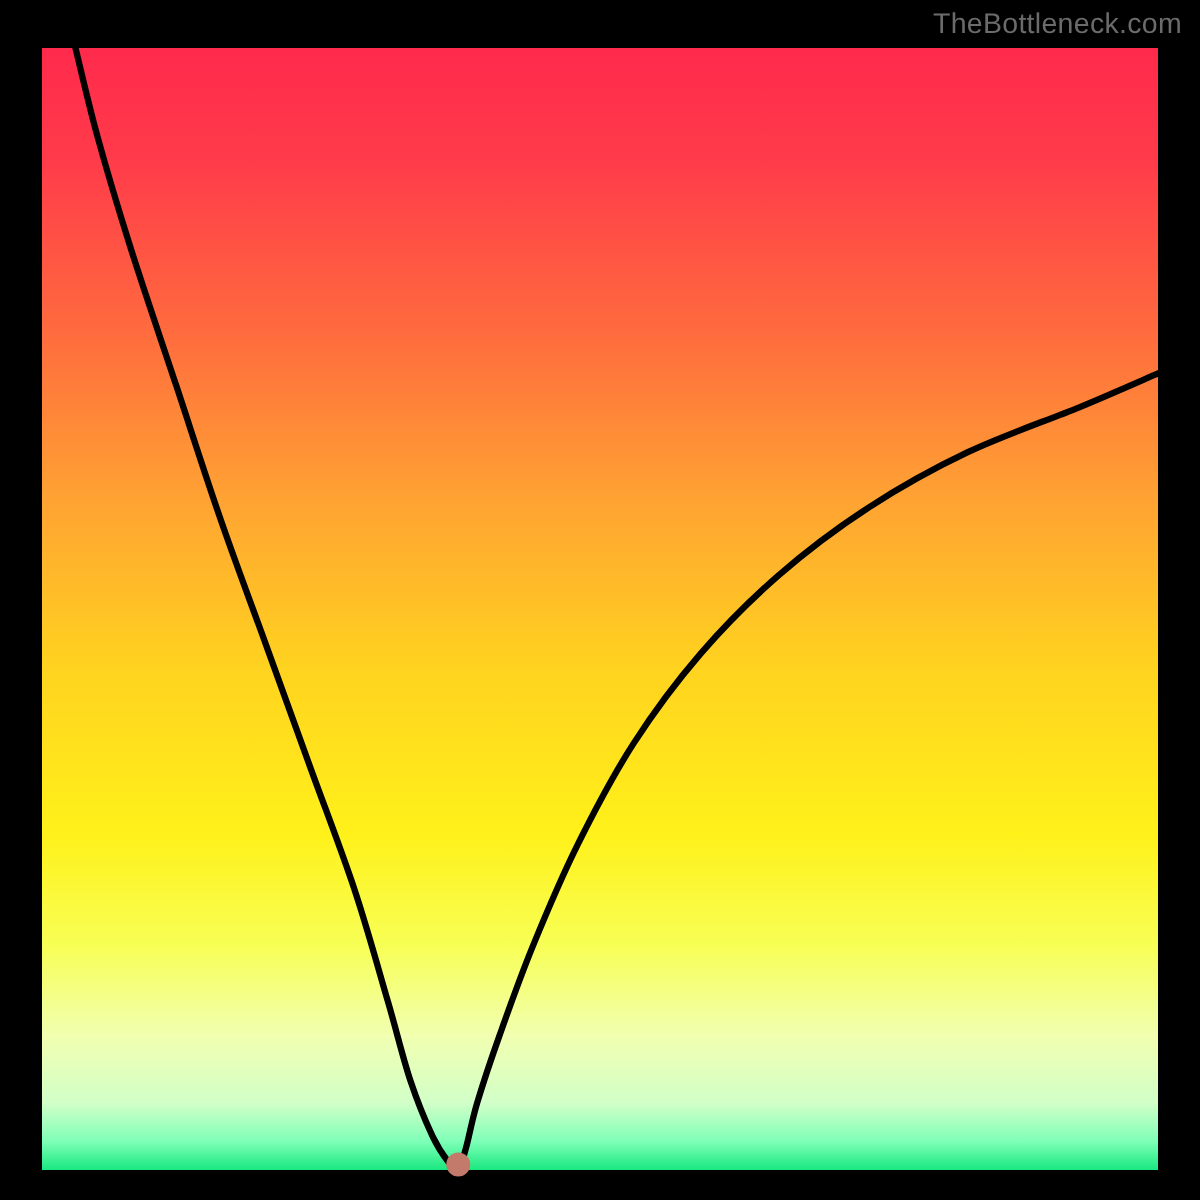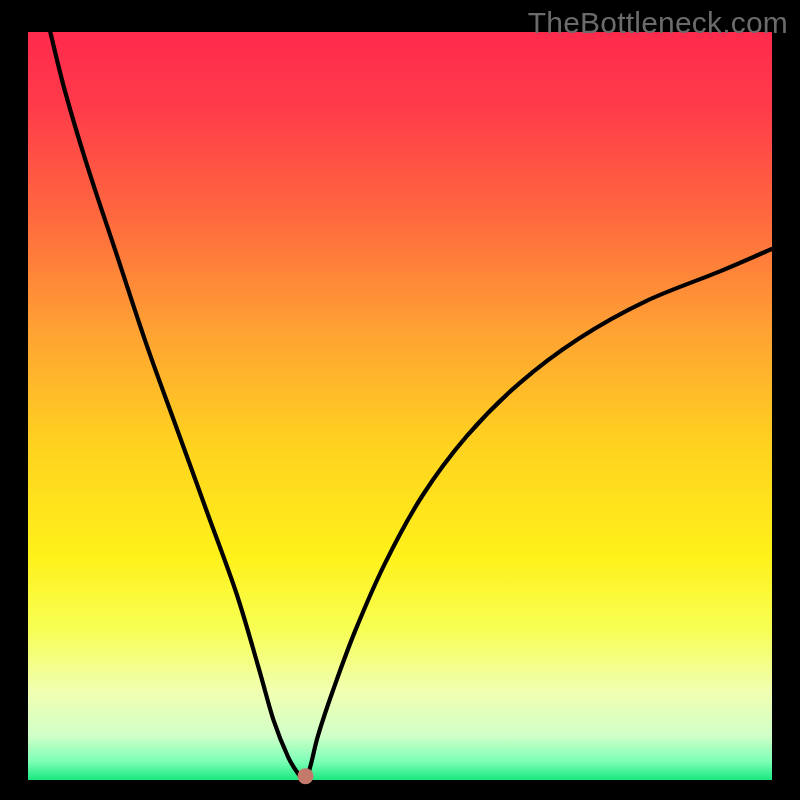--- a/index.html
+++ b/index.html
@@ -19,21 +19,21 @@
   }
   .plot {
     position: absolute;
     display: block;
   }
   .watermark {
     position: absolute;
     top: 6px;
     right: 12px;
     color: #6b6b6b;
-    font-size: 30px;
+    font-size: 19px;
     font-weight: 400;
     letter-spacing: 0.2px;
     user-select: none;
   }
 </style>
 </head>
 <body>
 
 <div class="frame">
   <svg class="plot" width="800" height="800" viewBox="0 0 800 800" shape-rendering="geometricPrecision">

